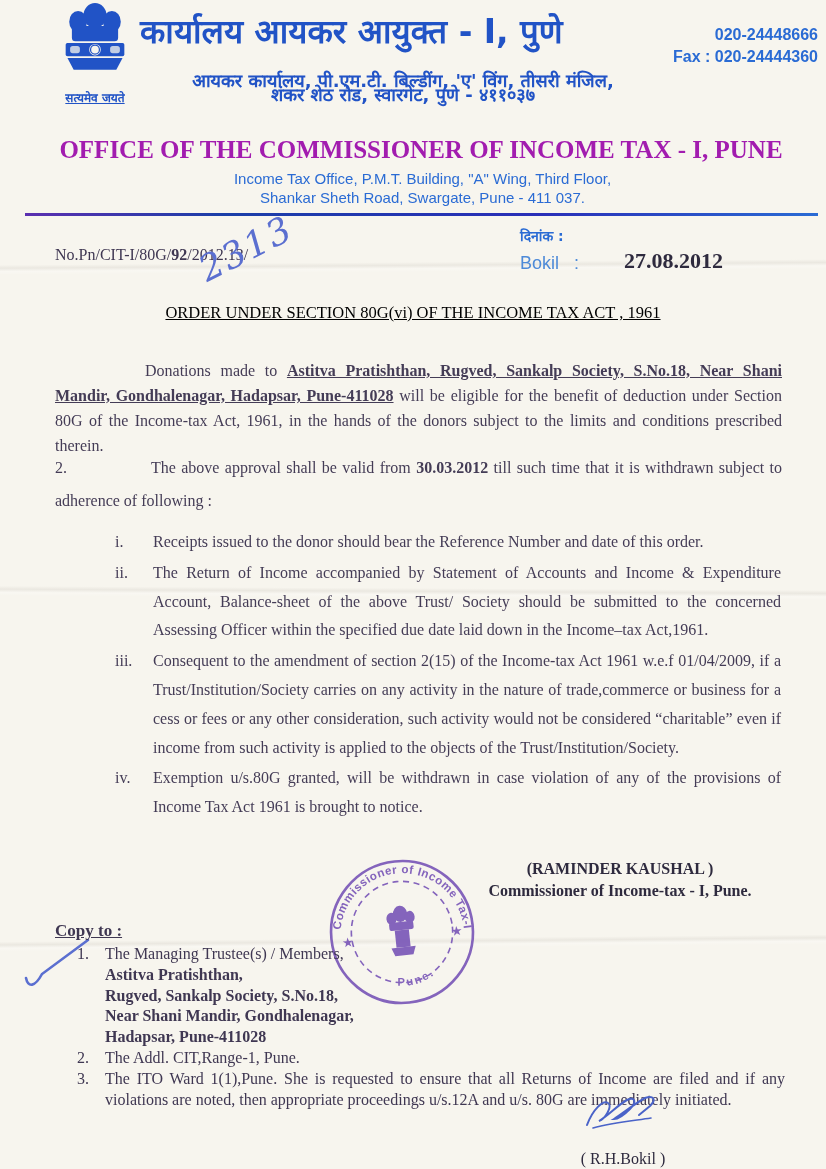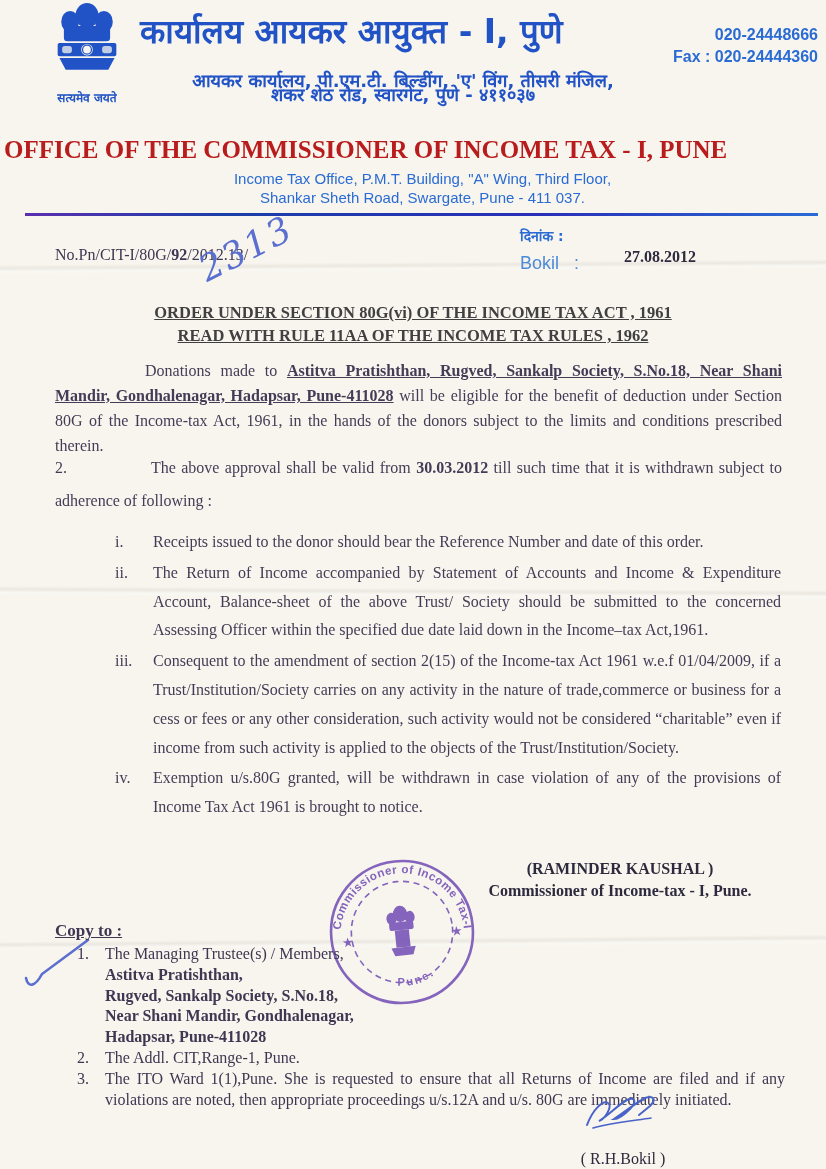--- a/index.html
+++ b/index.html
@@ -10,52 +10,52 @@
     font-family:"Liberation Serif", serif; color:#443c56;
   }
   
   .crease { position:absolute; left:0; right:0; height:10px; pointer-events:none;
     background:linear-gradient(to bottom, rgba(110,100,90,0.00), rgba(110,100,90,0.09), rgba(255,255,255,0.25), rgba(110,100,90,0.0)); }
   .crease.c1 { top:262px; transform:rotate(-0.4deg); }
   .crease.c2 { top:588px; transform:rotate(0.3deg); }
   .crease.c3 { top:938px; transform:rotate(-0.5deg); }
 
   
-  .emblem { position:absolute; left:44px; top:2px; width:86px; text-align:center; color:#2153c6; }
+  .emblem { position:absolute; left:52px; top:2px; width:86px; text-align:center; color:#2153c6;text-decoration:underline; }
   .emblem-caption { font-size:12px; font-weight:bold; color:#2153c6;
     font-family:"DejaVu Sans", sans-serif; margin-top:1px; }
   .hindi-title { position:absolute; left:140px; right:160px; top:8px; 
     font-size:33px; font-weight:bold; color:#2153c6; font-family:"DejaVu Sans", sans-serif; }
   .hindi-addr { position:absolute; left:140px; right:160px; text-align:center;
     color:#2153c6; font-weight:bold; font-family:"DejaVu Sans", sans-serif; }
   .hindi-addr.a1 { top:56px; font-size:18px;margin-top:12px; }
   .hindi-addr.a2 { top:82px; font-size:18px; }
   .phones { position:absolute; right:8px; top:6px; text-align:right; color:#2a6bd4;
     font-family:"Liberation Sans", sans-serif; font-size:16px; font-weight:bold; line-height:1.4;margin-top:18px; }
   .govt { position:absolute; top:110px; left:0; right:0; text-align:center;
     color:#1c3faa; font-weight:bold; font-size:18px; letter-spacing:0.5px; }
-  .office { position:absolute; top:136px; left:4px; right:0; 
-    color:#b91c1c; font-weight:bold; font-size:25px; }
+  .office { position:absolute; top:136px; left:16px; right:0; text-align:center;
+    color:#a21caf; font-weight:bold; font-size:25px; }
   .addr-en { position:absolute; top:170px; left:0; right:0; text-align:center;
     color:#2a6bd4; font-family:"Liberation Sans", sans-serif; font-size:15px; line-height:1.25;margin-left:19px; }
   .rule { position:absolute; top:213px; left:25px; right:8px; height:3px;
     background:linear-gradient(90deg,#5b2fb0,#1b3fa8 25%,#2a2fb8 65%,#2a6bd4); }
 
   
   .ref-number { position:absolute; left:55px; top:246px; font-size:16px; color:#3f3752; }
   .handwritten-no { position:absolute; left:196px; top:228px; font-size:36px; color:#5b6fd0;
     font-style:italic; font-family:"DejaVu Serif", serif; transform:rotate(-27deg); letter-spacing:2px; }
   .date-block { position:absolute; left:520px; top:226px; }
   .date-hindi { color:#2a6bd4; font-weight:bold; font-family:"DejaVu Sans", sans-serif; font-size:14px; }
   .date-en { color:#4d8ad8; font-family:"Liberation Sans", sans-serif; font-size:18px; margin-top:8px; white-space:pre; }
-  .date-value { position:absolute; left:624px; top:248px; font-weight:bold; font-size:16px; color:#2e2a3e; }
+  .date-value { position:absolute; left:624px; top:248px; font-weight:bold; font-size:22px; color:#2e2a3e; }
 
   
   .order-title { position:absolute; top:301px; left:0; right:0; text-align:center;
-    font-weight:bold; font-size:16.5px; color:#404040; line-height:1.42; }
+    font-weight:normal; font-size:16.5px; color:#000000; line-height:1.42; }
   .order-title span { text-decoration:underline; }
   .para1 { position:absolute; top:358px; left:55px; right:44px; font-size:16px;
     line-height:1.57; text-align:justify; text-indent:90px; }
   .para1 .bu { font-weight:bold; text-decoration:underline; }
   .para2 { position:absolute; top:452px; left:55px; right:44px; font-size:16px;
     line-height:2.05; text-align:justify; }
   .para2 .p2num { display:inline-block; width:96px; text-indent:0; }
   .conditions { position:absolute; top:528px; left:115px; right:45px; font-size:16px; }
   .cond { display:flex; margin-bottom:2px; }
   .cond-num { width:38px; flex:none; line-height:1.8; }
@@ -128,21 +128,20 @@
   <div class="handwritten-no">2313</div>
 
   <div class="date-block">
     <div class="date-hindi">दिनांक :</div>
     <div class="date-en">Bokil   :</div>
   </div>
   <div class="date-value">27.08.2012</div>
 
   <div class="order-title">
     <div><span>ORDER UNDER SECTION 80G(vi) OF THE INCOME TAX  ACT , 1961</span></div>
-    <div><span>READ WITH RULE 11AA OF THE INCOME TAX RULES , 1962</span></div>
   </div>
 
   <div class="para1"><span>Donations made to </span><span class="bu">Astitva Pratishthan, Rugved, Sankalp Society, S.No.18, Near Shani Mandir, Gondhalenagar, Hadapsar, Pune-411028</span><span> will be  eligible for the benefit of deduction under Section 80G of the Income-tax Act, 1961, in the hands of the donors subject to the limits and conditions prescribed therein.</span></div>
 
   <div class="para2"><span class="p2num">2.</span><span>The above approval shall be valid from </span><b>30.03.2012</b><span> till such time that it is withdrawn subject to adherence of following :</span></div>
 
   <div class="conditions">
     <div class="cond">
       <div class="cond-num">i.</div>
       <div class="cond-text">Receipts issued to the donor  should bear the Reference Number  and date of this order.</div>

